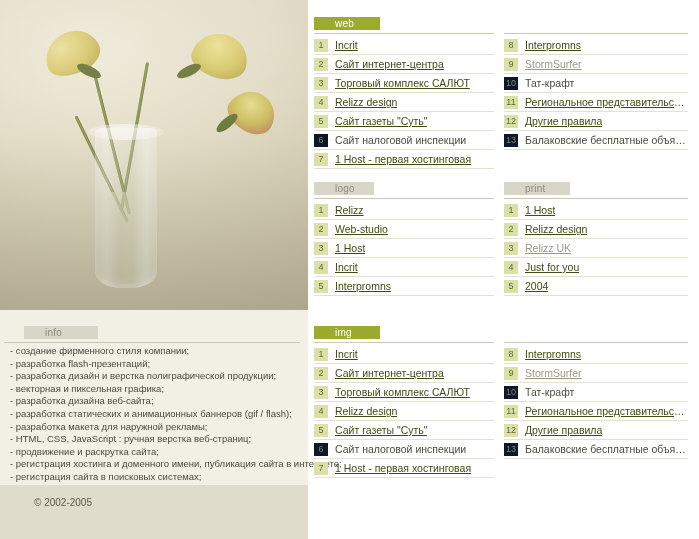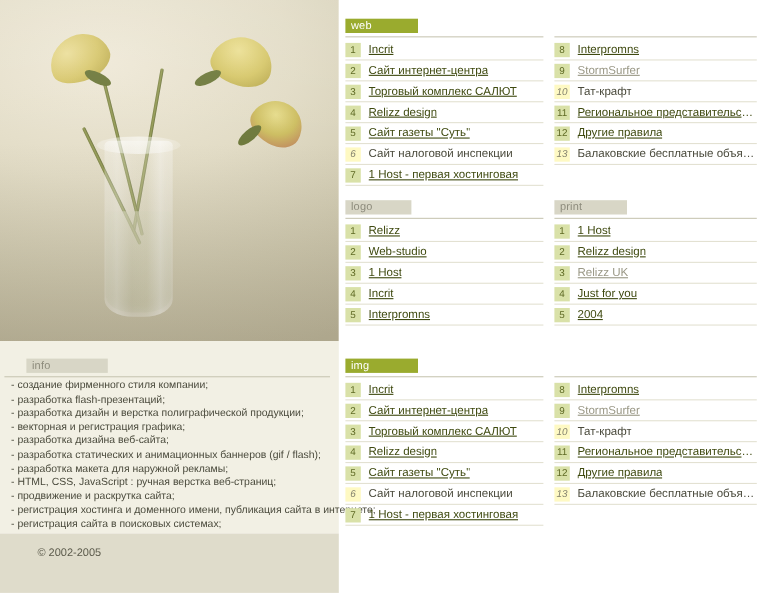--- a/index.html
+++ b/index.html
@@ -117,21 +117,21 @@
   }
 
   
   .tab {
     position: absolute;
     height: 13px;
     background: #9aab2e;
     color: #ffffff;
     font-size: 10px;
     line-height: 13px;
-    padding-left: 5px;
+    padding-left: 21px;
     letter-spacing: .2px;
   }
   .tab.grey { background: #d8d6c6; color: #8d8b7c; }
 
   .rule {
     position: absolute;
     height: 1px;
     background: #c9c7b4;
   }
 
@@ -147,21 +147,21 @@
   .num {
     width: 14px; height: 13px;
     background: #d9e1a8;
     color: #5f6a24;
     font-size: 9px;
     line-height: 13px;
     text-align: center;
     margin-right: 7px;
     flex: 0 0 14px;
   }
-  .num.grey { background: #fef9c3; color: #85836f; font-style: italic; }
+  .num.grey { background: #0f172a; color: #85836f; }
   .lbl {
     font-size: 10.5px;
     color: #3f4a10;
     text-decoration: underline;
     white-space: nowrap;
     overflow: hidden;
     text-overflow: ellipsis;
   }
   .lbl.plain { text-decoration: none; color: #4a4a3c; }
   .lbl.muted { color: #9a9886; }
@@ -318,21 +318,21 @@
         <span class="lbl">2004</span>
       </div>
     </div>
 
   <div class="tab grey" style="left:4px; top:326px; width:74px;margin-left:20px;">info</div>
   <div class="rule" style="left:4px; top:342px; width:296px;"></div>
   <div class="info-text" id="info-text">
       <div>- создание фирменного стиля компании;</div>
       <div>- разработка flash-презентаций;</div>
       <div>- разработка дизайн и верстка полиграфической продукции;</div>
-      <div>- векторная и регистрация графика;</div>
+      <div>- векторная и пиксельная графика;</div>
       <div>- разработка дизайна веб-сайта;</div>
       <div>- разработка статических и анимационных баннеров (gif / flash);</div>
       <div>- разработка макета для наружной рекламы;</div>
       <div>- HTML, CSS, JavaScript : ручная верстка веб-страниц;</div>
       <div>- продвижение и раскрутка сайта;</div>
       <div>- регистрация хостинга и доменного имени, публикация сайта в интернете;</div>
       <div>- регистрация сайта в поисковых системах;</div>
     </div>
 
   <div class="tab" style="left:314px; top:326px; width:66px;">img</div>

